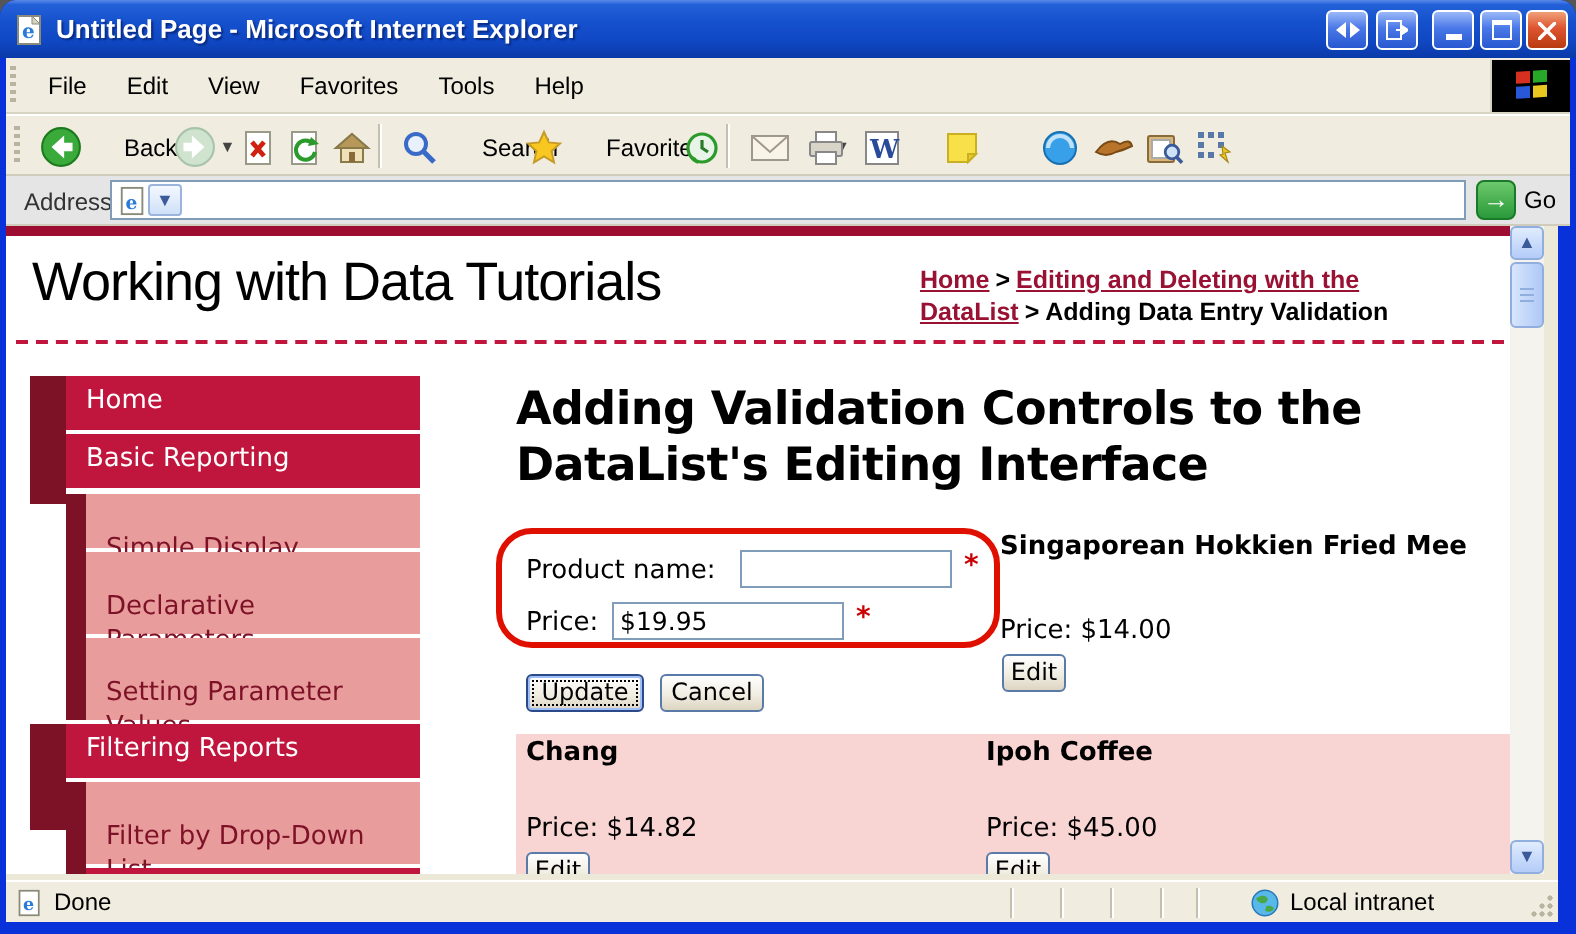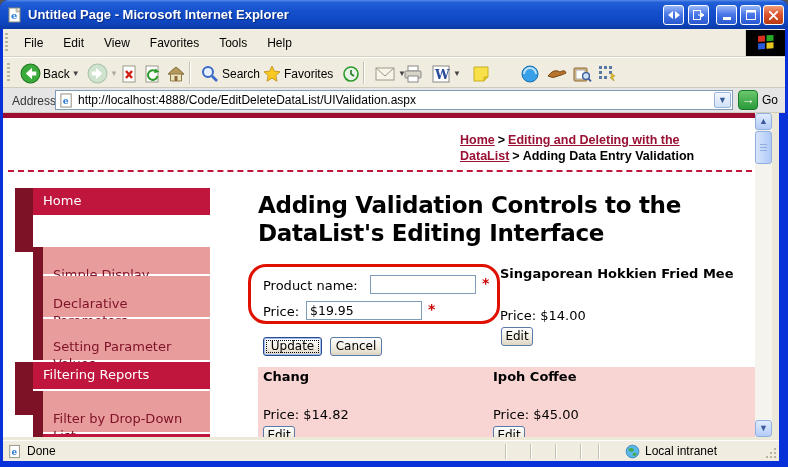--- a/index.html
+++ b/index.html
@@ -32,21 +32,21 @@
   .grip { width:3px; height:20px; margin:0 6px 0 2px;
     background:repeating-linear-gradient(180deg,#b8b4a0 0 2px,transparent 2px 4px); }
   .menu-item { padding:3px 10px; font-size:12px; color:#000; }
   .throbber { position:absolute; right:0; top:1px; width:40px; height:26px; background:#000;
     display:flex; align-items:center; justify-content:center; border-left:1px solid #d8d4c4; }
   
   .toolbar {
     position:absolute; left:3px; top:57px; width:782px; height:31px;
     background:#f0ecdf; border-top:1px solid #fff; border-bottom:1px solid #d0ccbc;
   }
-  .tbtn { position:absolute; top:3px; height:25px; display:flex; align-items:center; gap:2px; font-size:12px; color:#000; }
+  .tbtn { position:absolute; top:3px; height:25px; display:flex; align-items:center; gap:21px; font-size:12px; color:#000; }
   .tsep { position:absolute; top:4px; width:1px; height:22px; background:#c4c0b0; box-shadow:1px 0 0 #fff; }
   .ddarrow { font-size:8px; color:#444; }
   .ddarrow.dis { color:#b0ac9c; }
   
   .addressbar { position:absolute; left:3px; top:88px; width:782px; height:25px;
     background:#e5e5e5; border-bottom:1px solid #d0ccbc; }
   .addr-label { position:absolute; left:9px; top:6px; font-size:12px; color:#333; }
   .addr-input { position:absolute; left:52px; top:2px; width:678px; height:20px;
     background:#fff; border:1px solid #7f9db9; display:flex; align-items:center; }
   .addr-input .url { font-size:12px; color:#000; margin-left:4px; white-space:nowrap; overflow:hidden; flex:1; }
@@ -292,37 +292,38 @@
     </div>
   </div>
 
   <div class="addressbar">
     <span class="addr-label">Address</span>
     <div class="addr-input">
       <svg width="15" height="15" viewBox="0 0 16 16" style="margin-left:3px">
         <rect x="2" y="1" width="11" height="14" fill="#fff" stroke="#8a8a7a"></rect>
         <text x="4" y="12" font-size="10" font-weight="bold" fill="#2a7ad8" font-family="DejaVu Serif">e</text>
       </svg>
-      <span class="url">http://localhost:4888/Code/EditDeleteDataList/UIValidation.aspx</span>
       <div class="addr-drop">▼</div>
     </div>
     <div class="go-btn">→</div>
     <span class="go-label">Go</span>
   </div>
 
   <div class="stripe"></div>
 
   <div class="viewport">
+    <div class="site-title">Working with Data Tutorials</div>
     <div class="breadcrumb">
       <a href="#">Home</a><span class="bc-sep">&gt;</span><a href="#">Editing and Deleting with the DataList</a><span class="bc-sep">&gt;</span><span>Adding Data Entry Validation</span>
     </div>
     <div class="dashed"></div>
 
     <div class="bar" style="left:12px;top:70px;width:18px;height:64px"></div>
     <div class="nav0" style="left:30px;top:70px;height:27px">Home</div>
+    <div class="nav0" style="left:30px;top:99px;height:27px">Basic Reporting</div>
     <div class="bar" style="left:30px;top:129px;width:10px;height:113px"></div>
     <div class="nav1" style="left:40px;top:129px;height:27px">Simple Display</div>
     <div class="nav1" style="left:40px;top:158px;height:41px">Declarative Parameters</div>
     <div class="nav1" style="left:40px;top:201px;height:41px">Setting Parameter Values</div>
     <div class="bar" style="left:12px;top:244px;width:18px;height:53px"></div>
     <div class="nav0" style="left:30px;top:244px;height:27px">Filtering Reports</div>
     <div class="bar" style="left:30px;top:273px;width:10px;height:46px"></div>
     <div class="nav1" style="left:40px;top:273px;height:41px">Filter by Drop-Down List</div>
     <div class="nav-sliver" style="left:40px;top:316px;width:167px;height:3px"></div>
 

